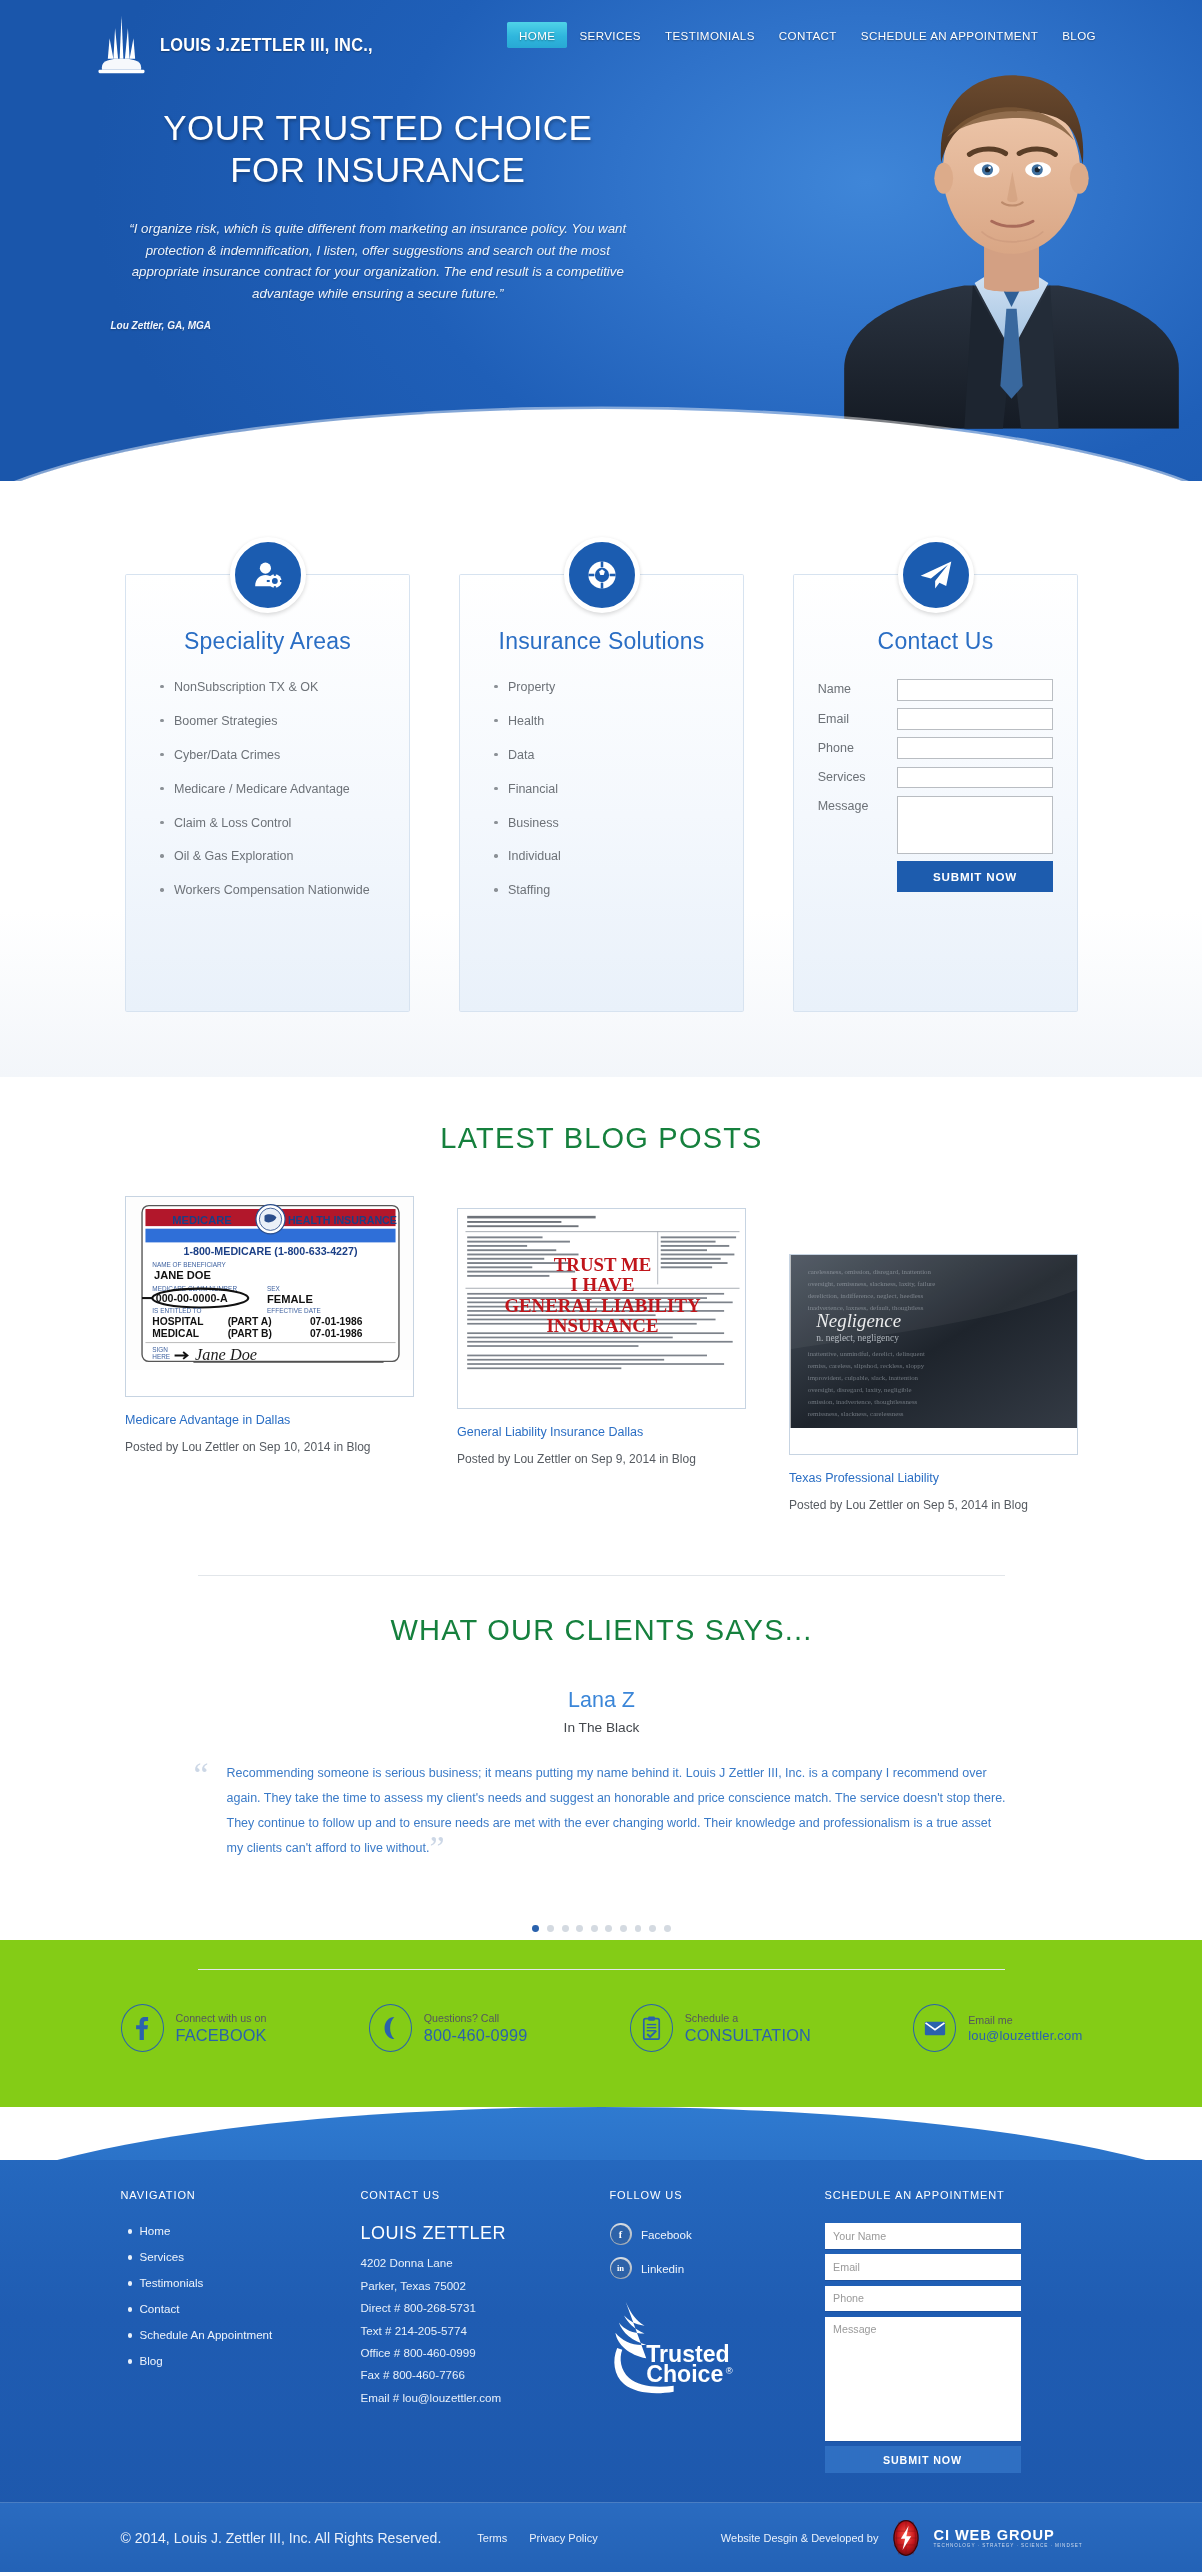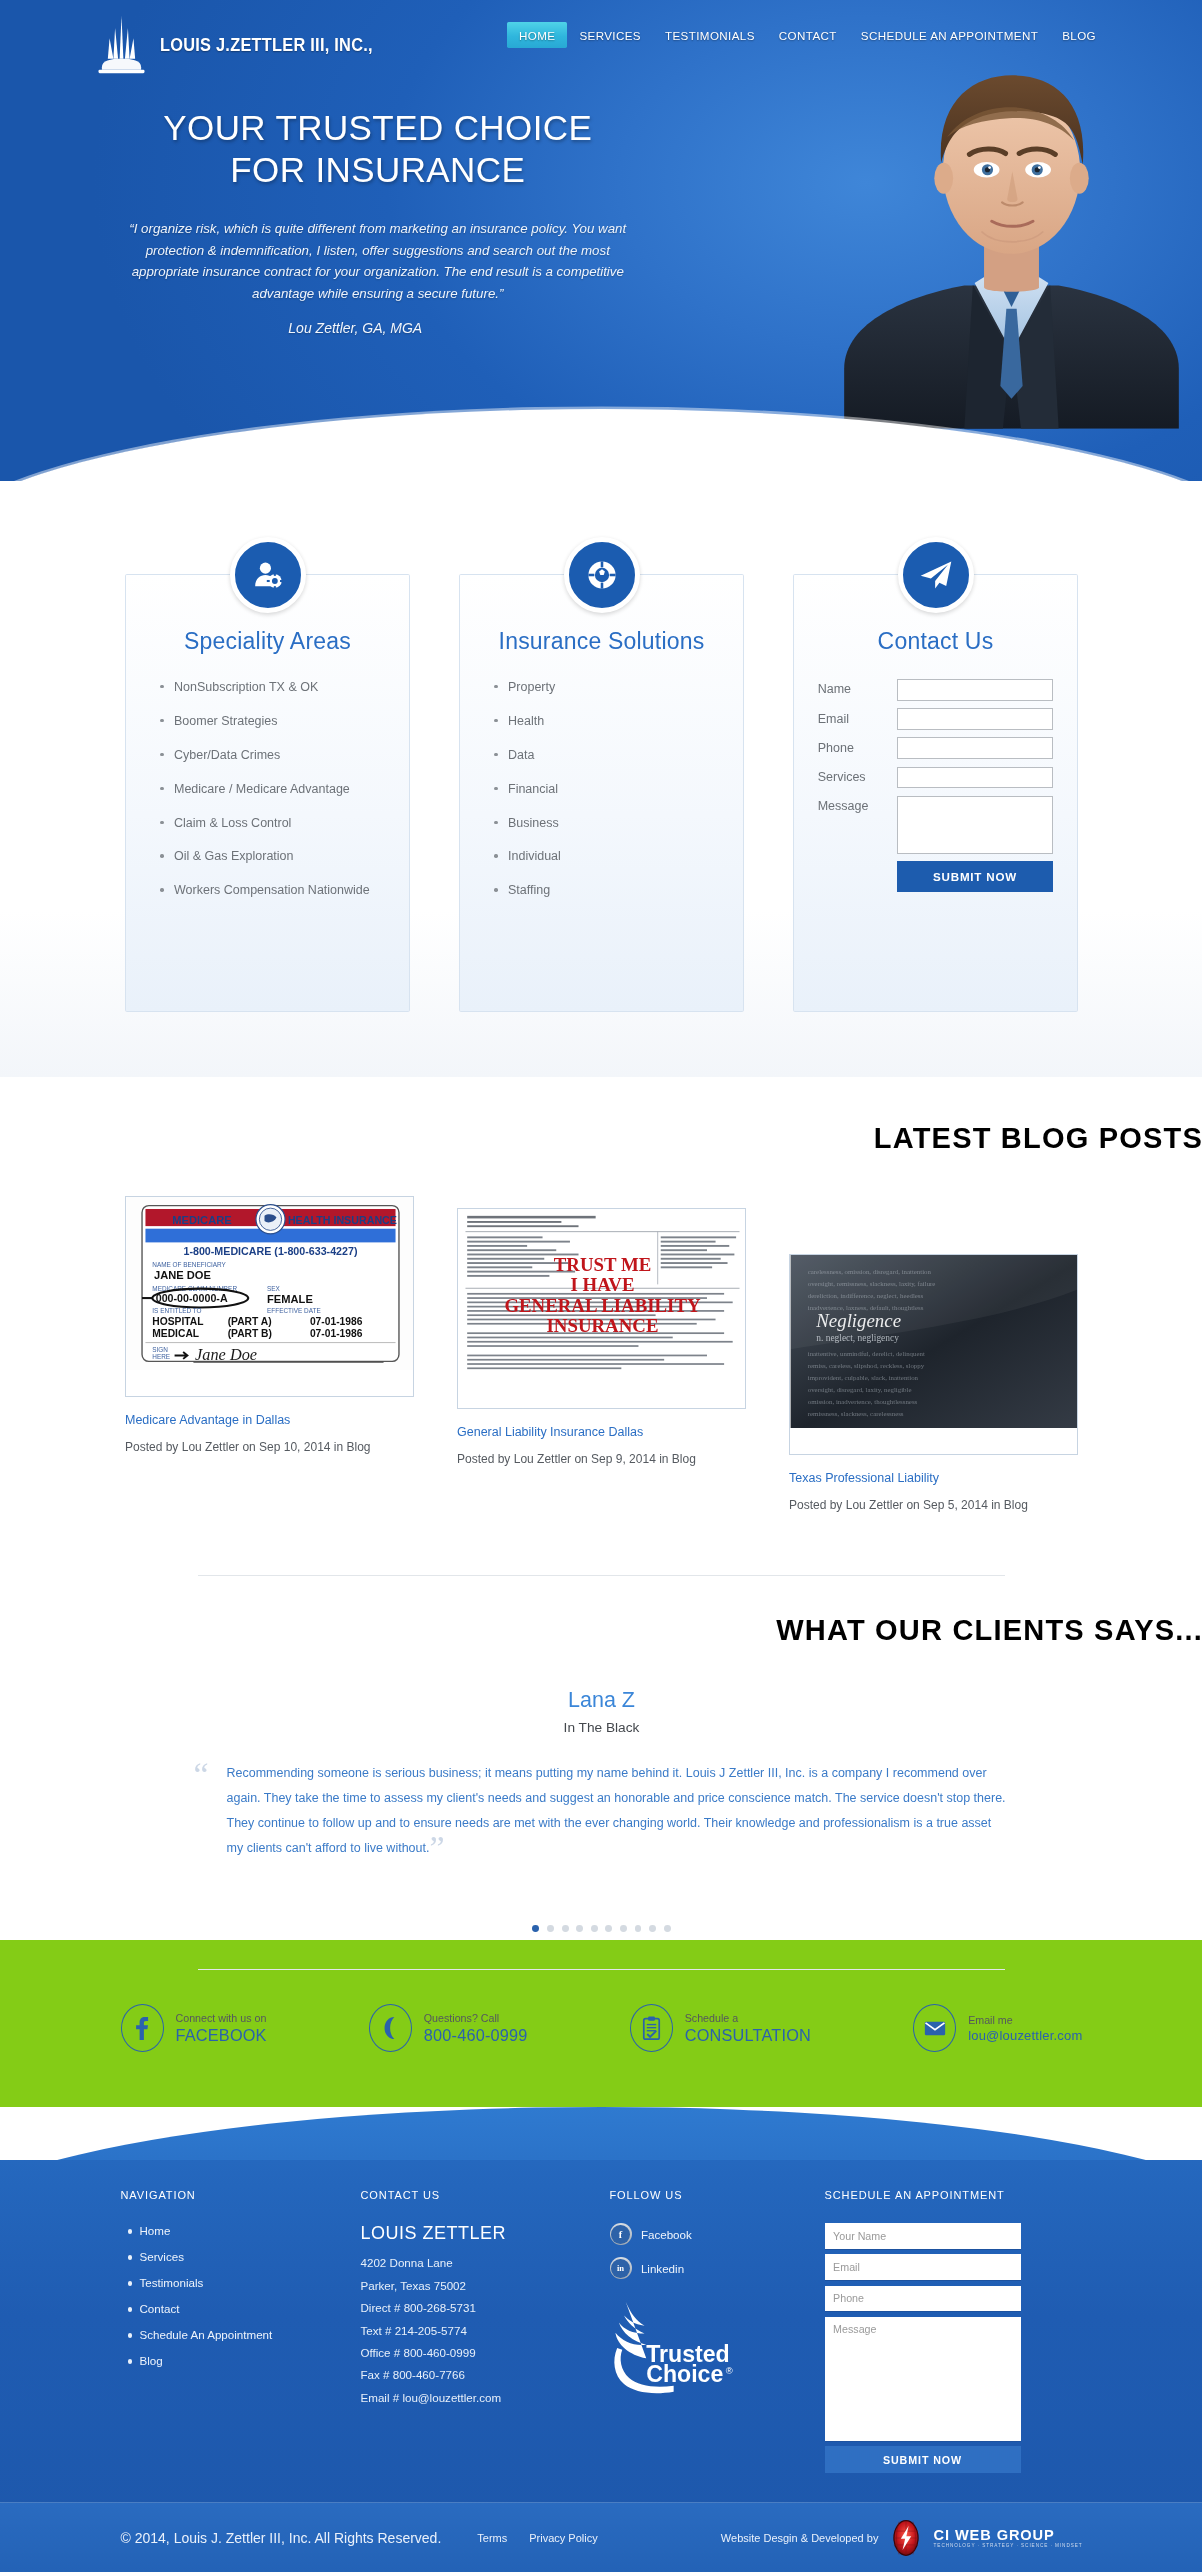--- a/index.html
+++ b/index.html
@@ -81,26 +81,27 @@
     color: #eef4fc;
     font-style: italic;
     font-size: 13.3px;
     line-height: 1.63;
     text-align: center;
     padding: 0 13.7px;
     text-shadow: 0 0.9px 1.7px rgba(0,0,0,.26);
   }
   .hero-attrib {
     margin-top: 15.5px;
-    text-align: center;
+    text-align: left;
     padding-right: 45px;
     color: #f1f6fd;
     font-style: italic;
-    font-size: 14px;
+    font-size: 10px;
     text-shadow: 0 0.9px 1.7px rgba(0,0,0,.26);
+    font-weight: bold;
   }
 
   
   .portrait { position: absolute; right: 6.9px; top: 34px; width: 369px; height: 395px; }
   .portrait svg { display: block; }
 
   
   .cards-section {
     background: linear-gradient(180deg,#ffffff 0%, #ffffff 72%, #f3f6fa 100%);
     padding: 93px 0 65px;
@@ -177,24 +178,24 @@
     background: #1d5cae;
     border: 0; color: #ffffff;
     font-size: 11.6px; font-weight: 700; letter-spacing: 0.8px;
     padding: 8.6px 0; cursor: pointer;
     font-family: "Liberation Sans", sans-serif;
   }
 
   
   .blog-section { background: #ffffff; padding: 45px 0 34px; }
   .section-title {
-    text-align: right;
-    color: #000000;
-    font-family: "Liberation Sans Narrow", "Liberation Sans", sans-serif;
-    font-size: 29px; font-weight: 700;
+    text-align: center;
+    color: #15803d;
+    font-family: "Liberation Sans Narrow", "Liberation Sans", sans-serif;
+    font-size: 29px; font-weight: 400;
     letter-spacing: 1.2px;
     margin-bottom: 41px;
   }
   .blog-wrap { width: 953px; margin: 0 auto; display: flex; justify-content: space-between; }
   .blog-item { width: 289px; }
   .blog-thumb {
     width: 289px; height: 201px;
     border: 0.9px solid #c7d4e2; background: #ffffff;
     overflow: hidden; position: relative; cursor: pointer;
   }

